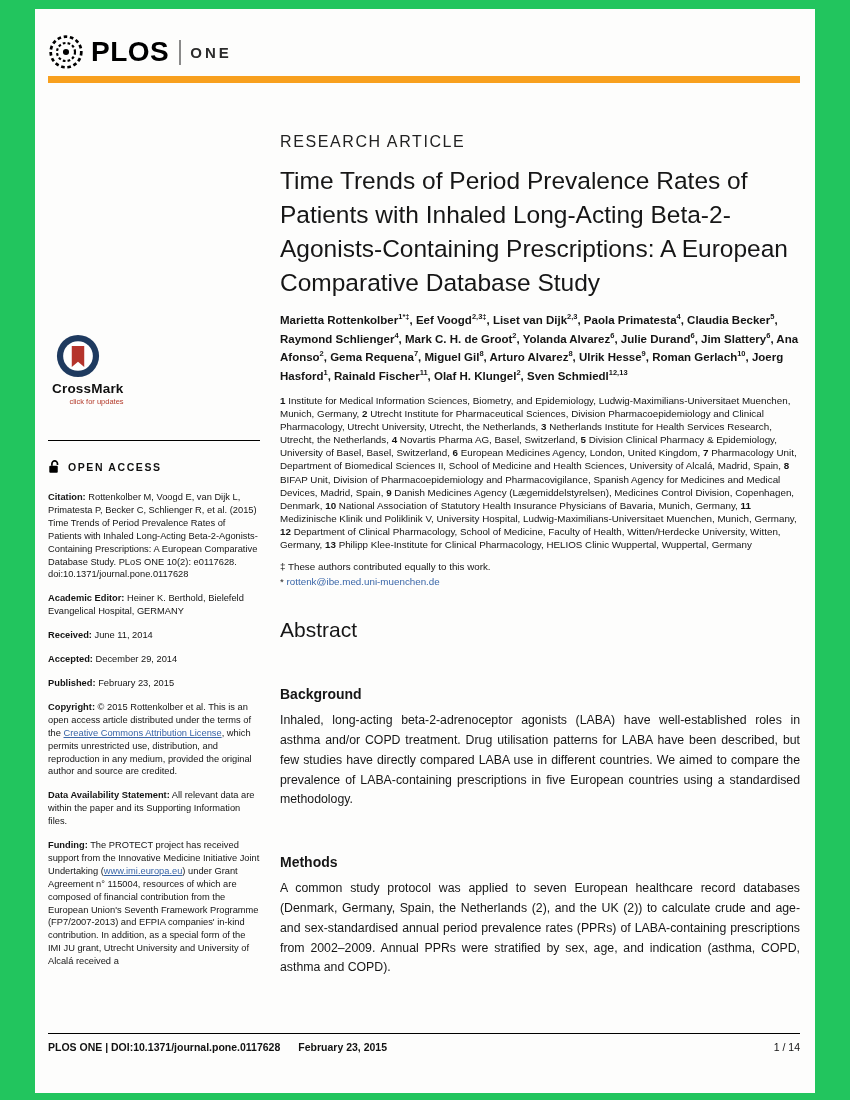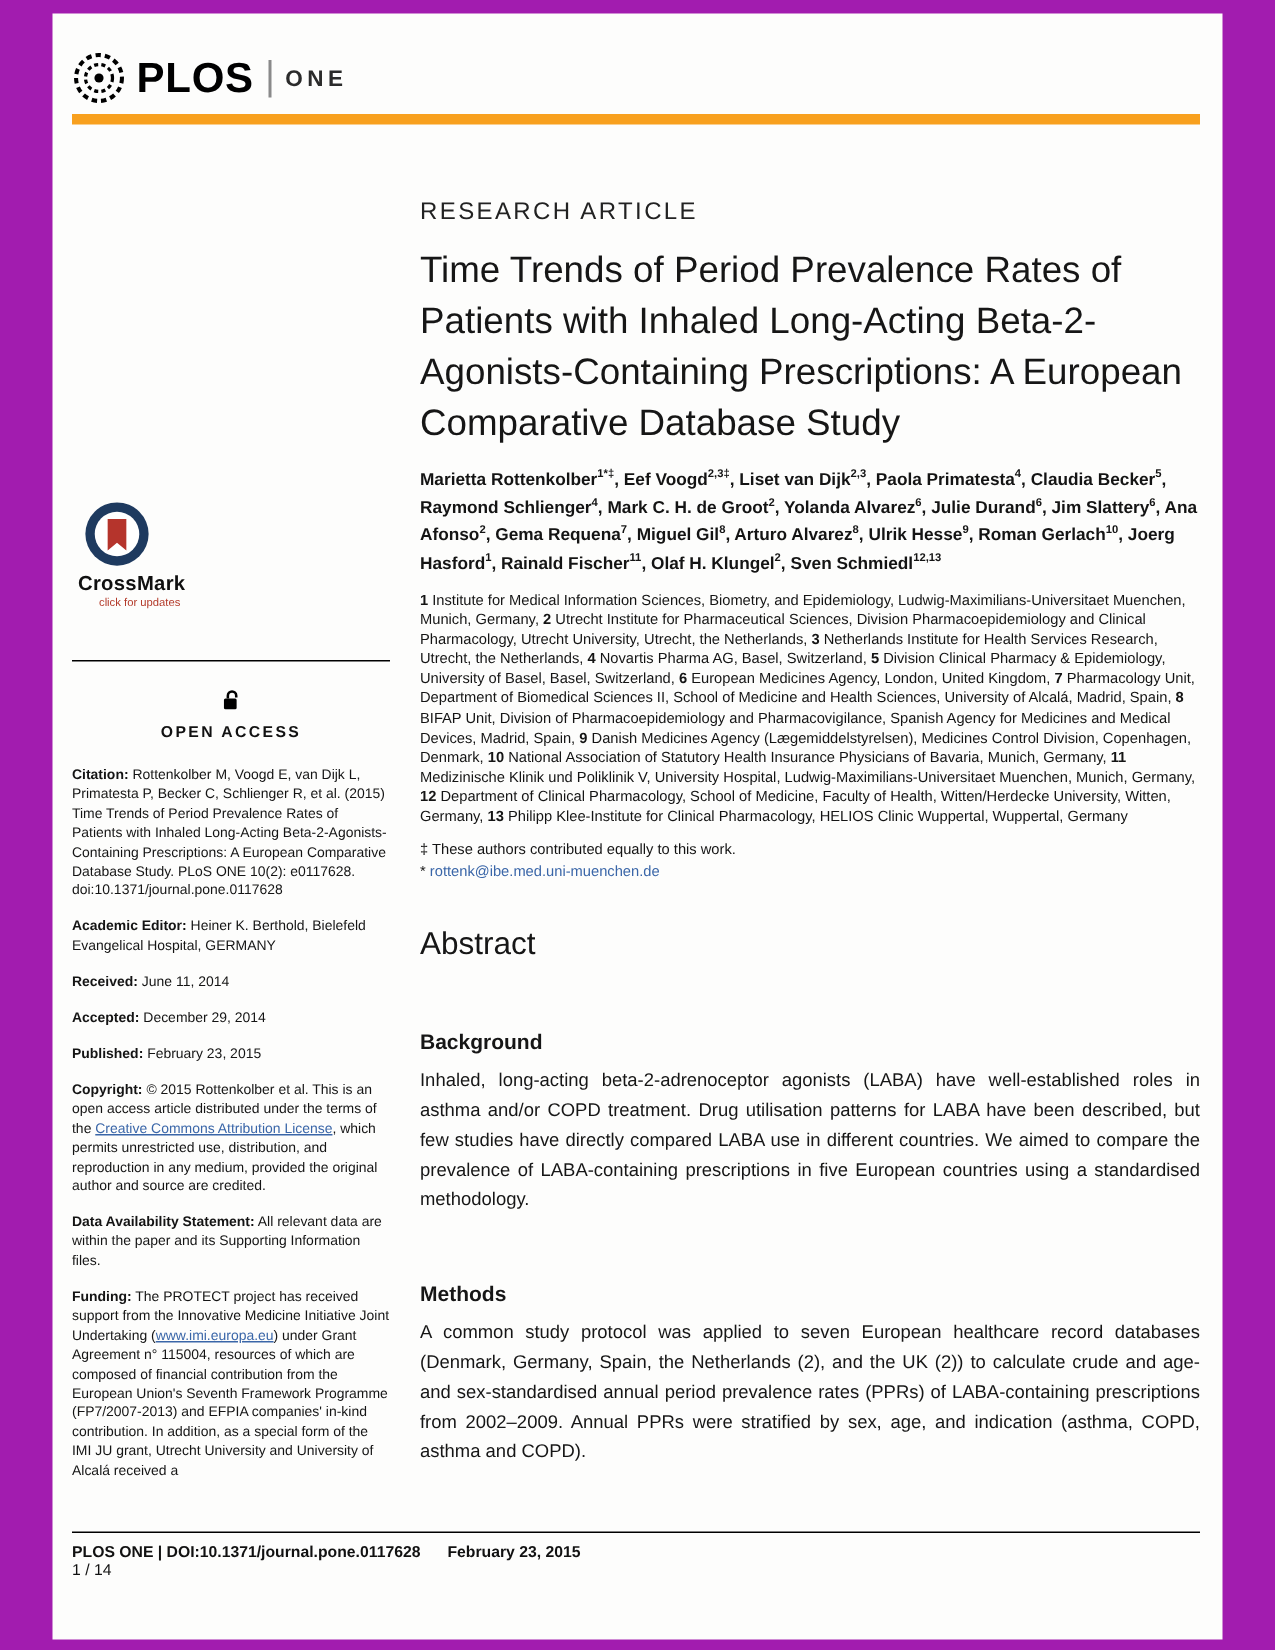--- a/index.html
+++ b/index.html
@@ -6,21 +6,21 @@
   body {
     margin: 0;
     background: #111;
     font-family: "Liberation Sans", sans-serif;
     -webkit-font-smoothing: antialiased;
   }
   .canvas {
     position: relative;
     width: 850px;
     height: 1100px;
-    background: #a21caf;
+    background: #22c55e;
     overflow: hidden;
   }
   .page {
     position: absolute;
     left: 35px;
     top: 9px;
     width: 780px;
     height: 1084px;
     background: #fdfdfc;
     color: #1a1a1a;
@@ -38,26 +38,26 @@
   .logo-divider { width: 2px; height: 25px; background: #8a8a8a; margin: 0 9px 0 10px; }
   .logo-one { font-size: 15px; letter-spacing: 3px; color: #2b2b2b; font-weight: bold; }
   .accent-bar { height: 7px; background: #f8a01e; margin-top: 5px; }
 
   
   .columns { display: flex; align-items: flex-start; }
   .sidebar { flex: 0 0 212px; width: 212px; padding-top: 250px; }
   .main { flex: 1; padding-left: 20px; padding-top: 50px; }
 
   
-  .crossmark { display: inline-block; margin: 0 0 34px 4px; cursor: pointer; text-align: left; }
+  .crossmark { display: inline-block; margin: 0 0 34px 4px; cursor: pointer; text-align: right; }
   .crossmark svg { width: 46px; height: 46px; display: block; margin-left: 3px; }
   .cm-title { font-size: 13.5px; font-weight: bold; color: #101010; margin-top: 2px; letter-spacing: 0.2px; }
   .cm-sub { font-size: 7.5px; color: #b33a2a; margin-top: 1px; margin-left: 14px; }
   .side-rule { border-top: 1.5px solid #000; margin: 0 0 18px 0; }
-  .open-access { display: flex; align-items: center; gap: 7px; margin-bottom: 16px; flex-direction: column; }
+  .open-access { display: flex; align-items: center; gap: 7px; margin-bottom: 16px; }
   .oa-label { font-size: 10.5px; font-weight: bold; letter-spacing: 1.6px; color: #111; }
   .oa-lock { width: 13px; height: 16px; }
   .side-block { font-size: 9.3px; line-height: 12.9px; color: #141414; margin-bottom: 11px; text-align: left; }
   .side-block b { font-weight: bold; }
   .slink { color: #3a66a8; text-decoration: underline; cursor: pointer; }
 
   
   .kicker { font-size: 16px; letter-spacing: 1.6px; color: #222; margin-bottom: 13px; }
   .article-title { font-size: 24.5px; line-height: 34px; font-weight: 400; color: #161616; margin-bottom: 11px; }
   .authors { font-size: 11.5px; font-weight: bold; line-height: 18.5px; color: #141414; margin-bottom: 9px; }
@@ -77,21 +77,20 @@
     left: 13px;
     right: 15px;
     bottom: 40px;
     border-top: 1.2px solid #000;
     padding-top: 7px;
     display: flex;
     justify-content: space-between;
     align-items: baseline;
     font-size: 10.5px;
     color: #111;
-    flex-direction: column;
   }
   .footer-left b { font-weight: bold; }
   .footer-date { margin-left: 18px; font-weight: bold; }
   .footer-page { font-weight: normal; text-align: right; }
 </style>
 </head>
 <body>
 
 <div class="canvas">
   <div class="page">

